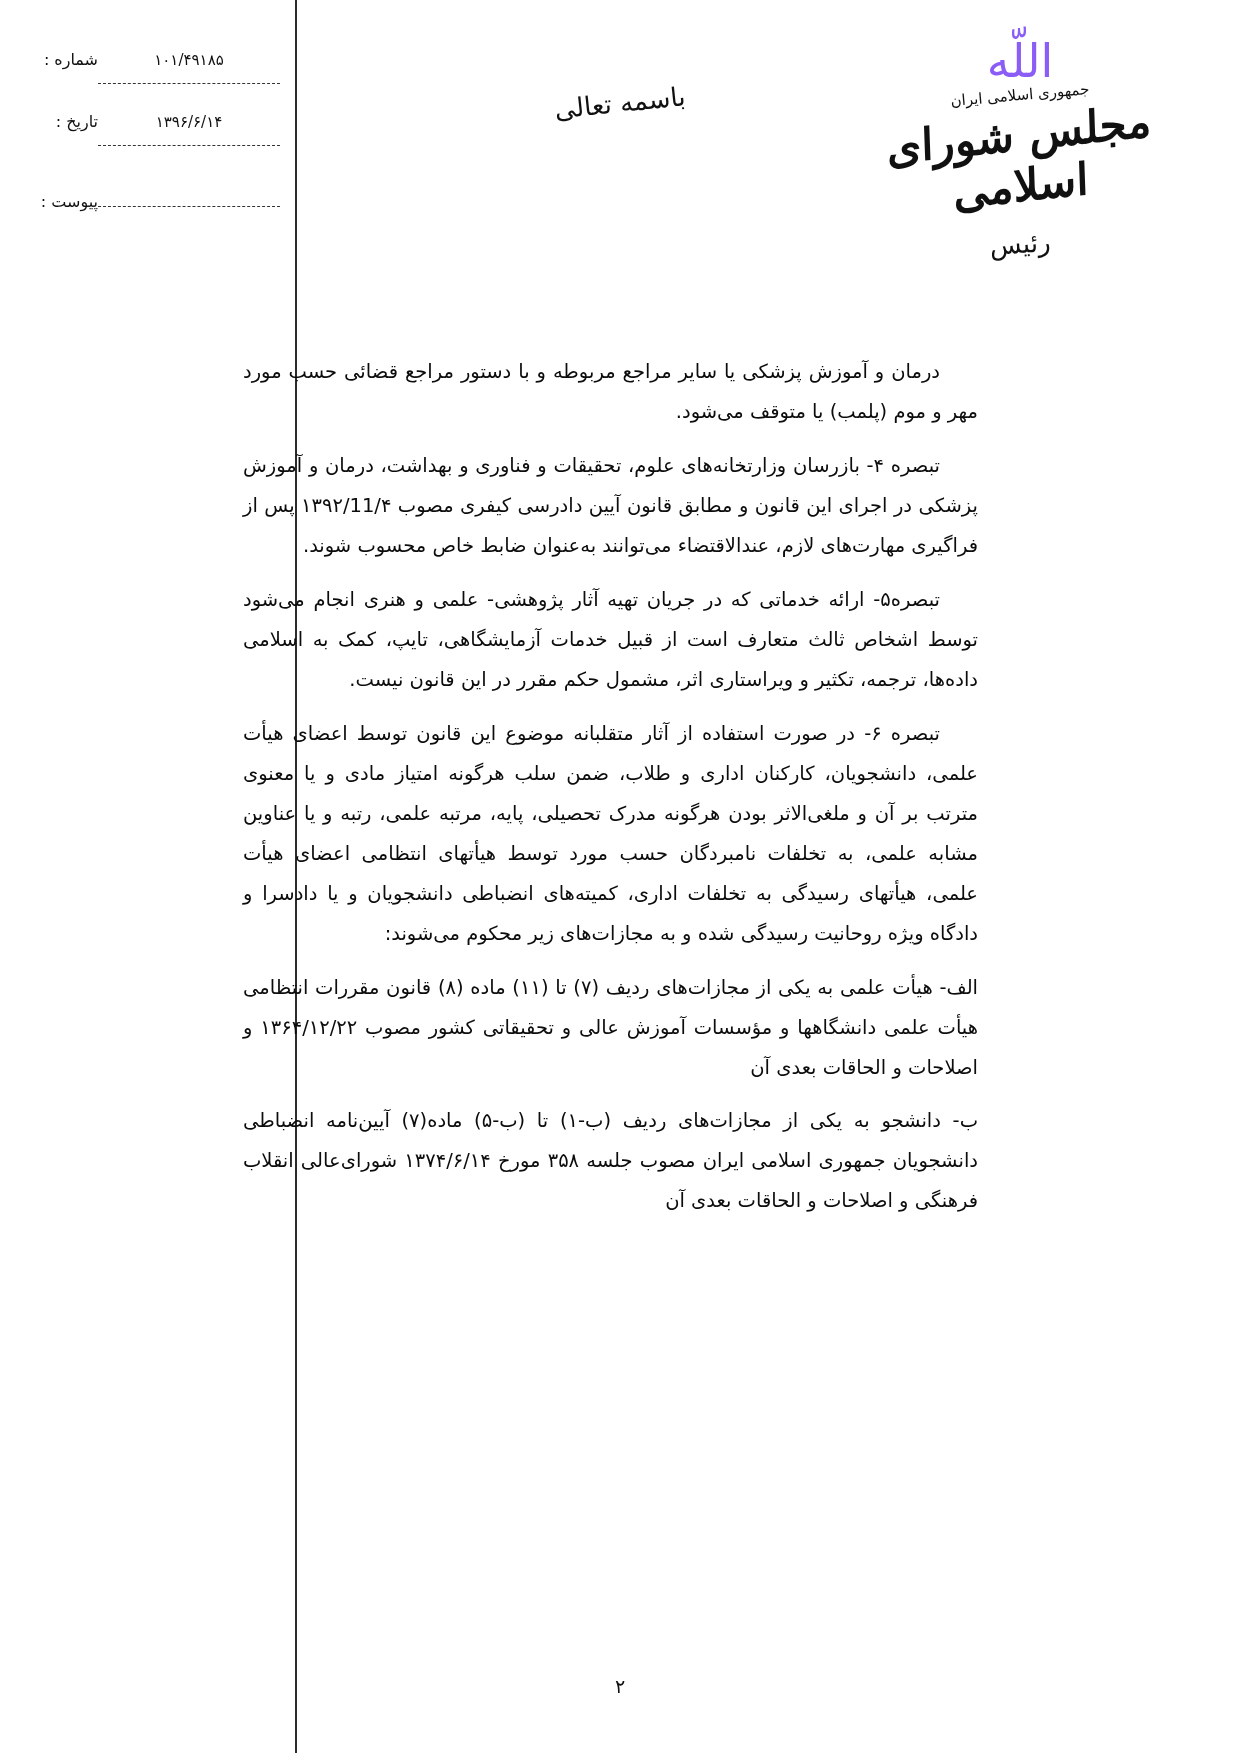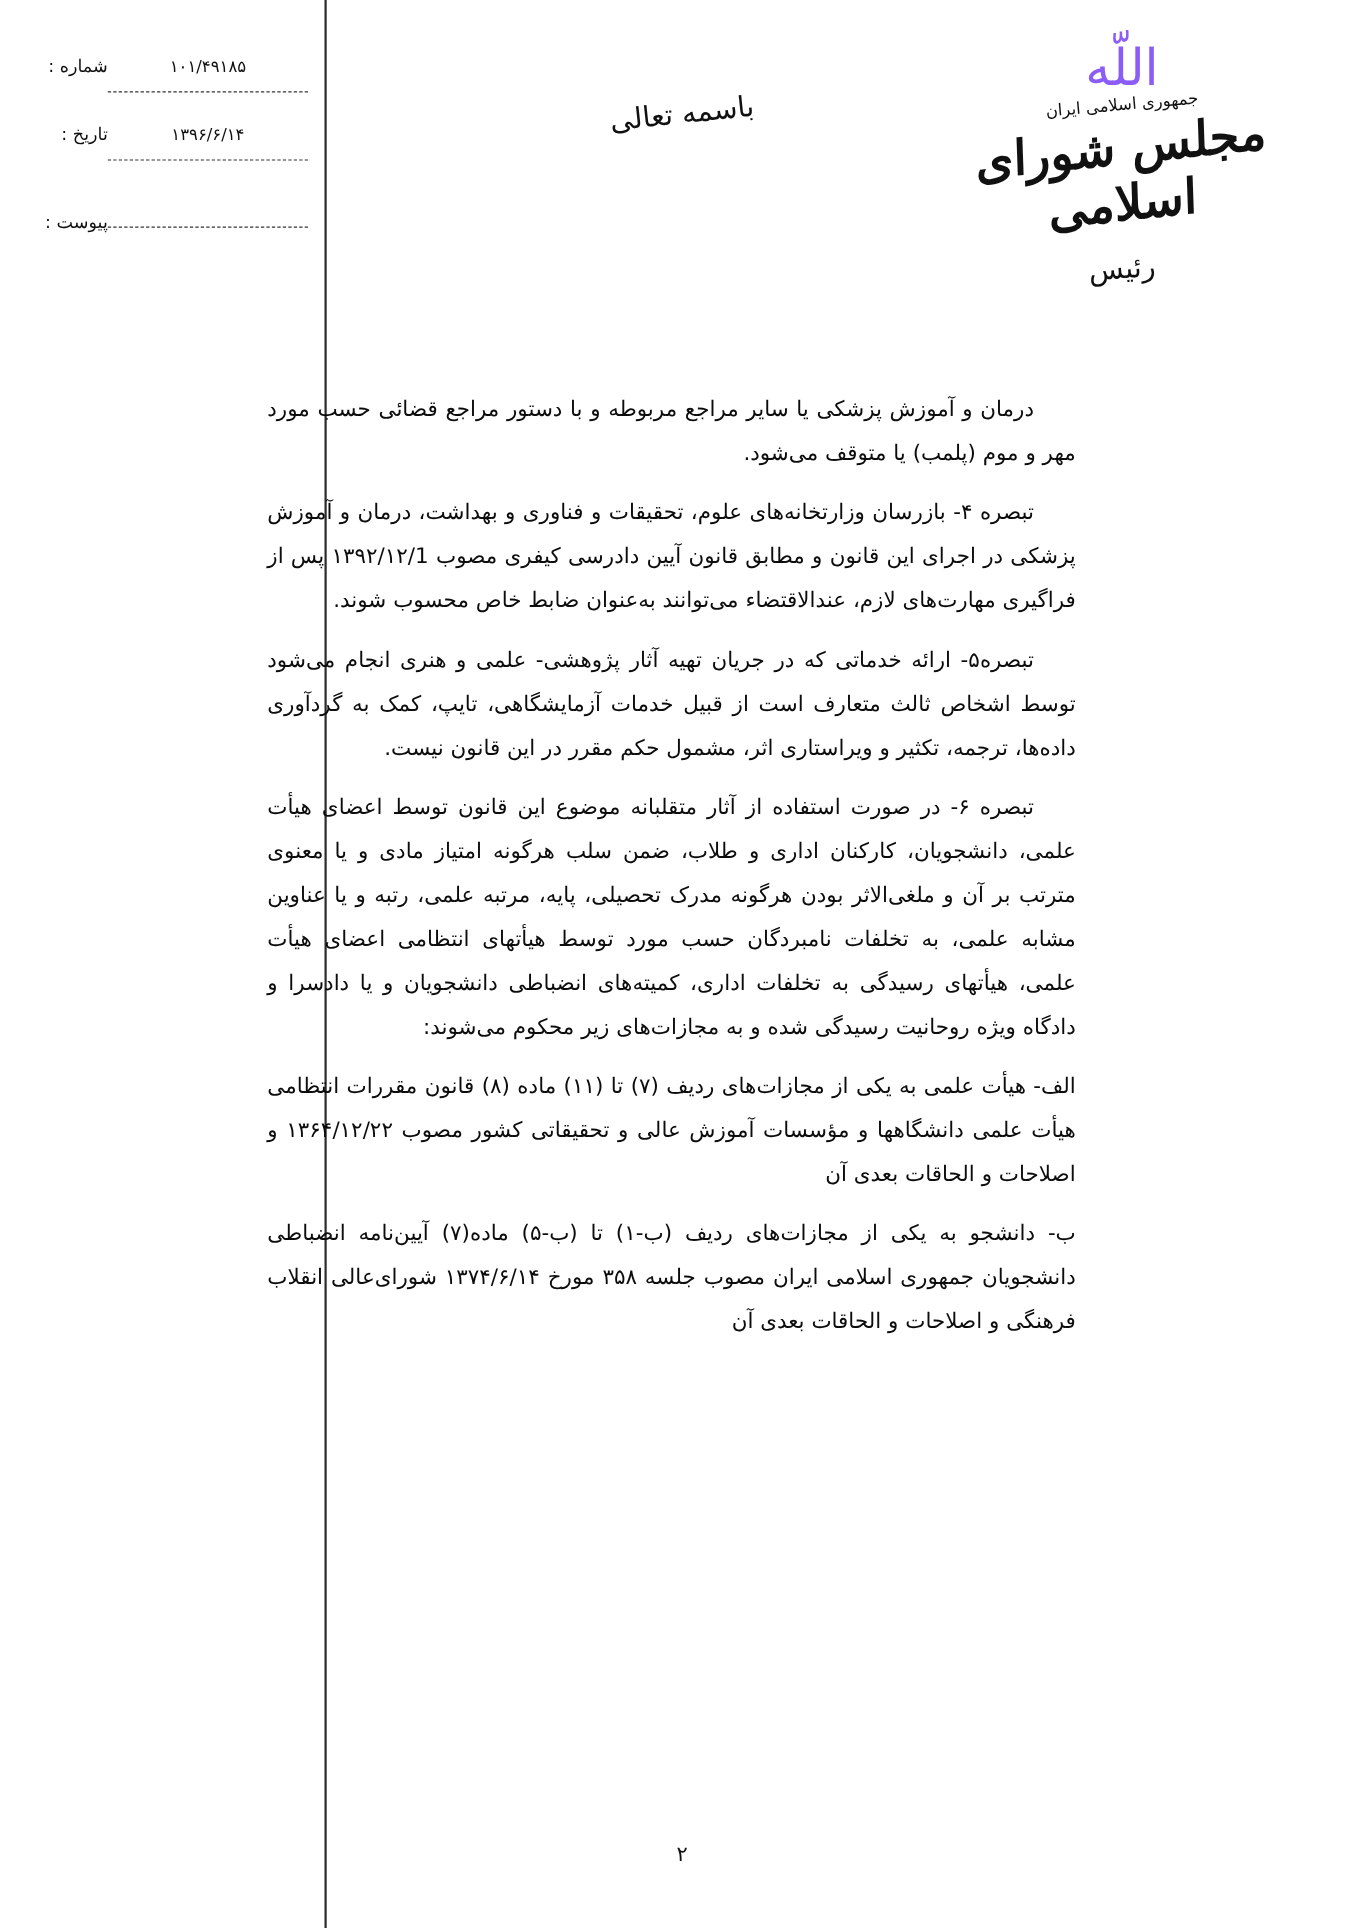--- a/index.html
+++ b/index.html
@@ -178,22 +178,22 @@
       <div class="emblem-symbol">اللّه</div>
       <div class="emblem-line1">جمهوری اسلامی ایران</div>
       <div class="emblem-line2">مجلس شورای اسلامی</div>
       <div class="emblem-line3">رئیس</div>
     </div>
 
   </div>
 
   <div class="content">
     <p class="para">درمان و آموزش پزشکی یا سایر مراجع مربوطه و با دستور مراجع قضائی حسب مورد مهر و موم (پلمب) یا متوقف می‌شود.</p>
-    <p class="para">تبصره ۴- بازرسان وزارتخانه‌های علوم، تحقیقات و فناوری و بهداشت، درمان و آموزش پزشکی در اجرای این قانون و مطابق قانون آیین دادرسی کیفری مصوب ۱۳۹۲/۱۲/1 پس از فراگیری مهارت‌های لازم، عندالاقتضاء می‌توانند به‌عنوان ضابط خاص محسوب شوند.</p>
-    <p class="para">تبصره۵- ارائه خدماتی که در جریان تهیه آثار پژوهشی- علمی و هنری انجام می‌شود توسط اشخاص ثالث متعارف است از قبیل خدمات آزمایشگاهی، تایپ، کمک به گردآوری داده‌ها، ترجمه، تکثیر و ویراستاری اثر، مشمول حکم مقرر در این قانون نیست.</p>
+    <p class="para">تبصره ۴- بازرسان وزارتخانه‌های علوم، تحقیقات و فناوری و بهداشت، درمان و آموزش پزشکی در اجرای این قانون و مطابق قانون آیین دادرسی کیفری مصوب ۱۳۹۲/11/۴ پس از فراگیری مهارت‌های لازم، عندالاقتضاء می‌توانند به‌عنوان ضابط خاص محسوب شوند.</p>
+    <p class="para">تبصره۵- ارائه خدماتی که در جریان تهیه آثار پژوهشی- علمی و هنری انجام می‌شود توسط اشخاص ثالث متعارف است از قبیل خدمات آزمایشگاهی، تایپ، کمک به اسلامی داده‌ها، ترجمه، تکثیر و ویراستاری اثر، مشمول حکم مقرر در این قانون نیست.</p>
     <p class="para">تبصره ۶- در صورت استفاده از آثار متقلبانه موضوع این قانون توسط اعضای هیأت علمی، دانشجویان، کارکنان اداری و طلاب، ضمن سلب هرگونه امتیاز مادی و یا معنوی مترتب بر آن و ملغی‌الاثر بودن هرگونه مدرک تحصیلی، پایه، مرتبه علمی، رتبه و یا عناوین مشابه علمی، به تخلفات نامبردگان حسب مورد توسط هیأتهای انتظامی اعضای هیأت علمی، هیأتهای رسیدگی به تخلفات اداری، کمیته‌های انضباطی دانشجویان و یا دادسرا و دادگاه ویژه روحانیت رسیدگی شده و به مجازات‌های زیر محکوم می‌شوند:</p>
     <p class="para no-indent">الف- هیأت علمی به یکی از مجازات‌های ردیف (۷) تا (۱۱) ماده (۸) قانون مقررات انتظامی هیأت علمی دانشگاهها و مؤسسات آموزش عالی و تحقیقاتی کشور مصوب ۱۳۶۴/۱۲/۲۲ و اصلاحات و الحاقات بعدی آن</p>
     <p class="para no-indent">ب- دانشجو به یکی از مجازات‌های ردیف (ب-۱) تا (ب-۵) ماده(۷) آیین‌نامه انضباطی دانشجویان جمهوری اسلامی ایران مصوب جلسه ۳۵۸ مورخ ۱۳۷۴/۶/۱۴ شورای‌عالی انقلاب فرهنگی و اصلاحات و الحاقات بعدی آن</p>
   </div>
 
   <div class="page-number">۲</div>
 
 </div>
 
 </body></html>

